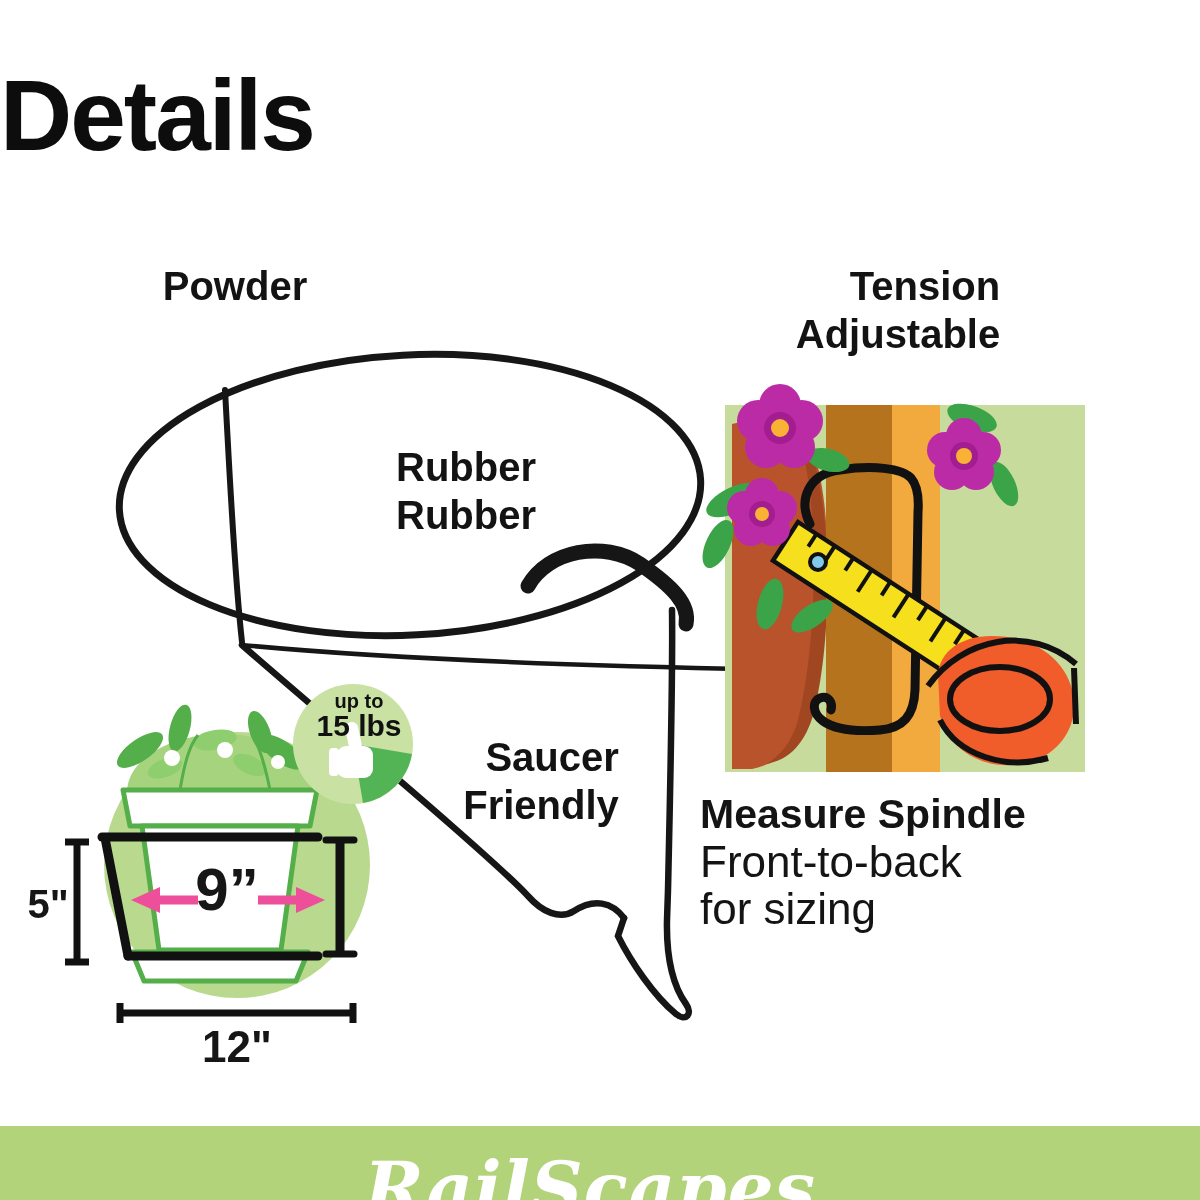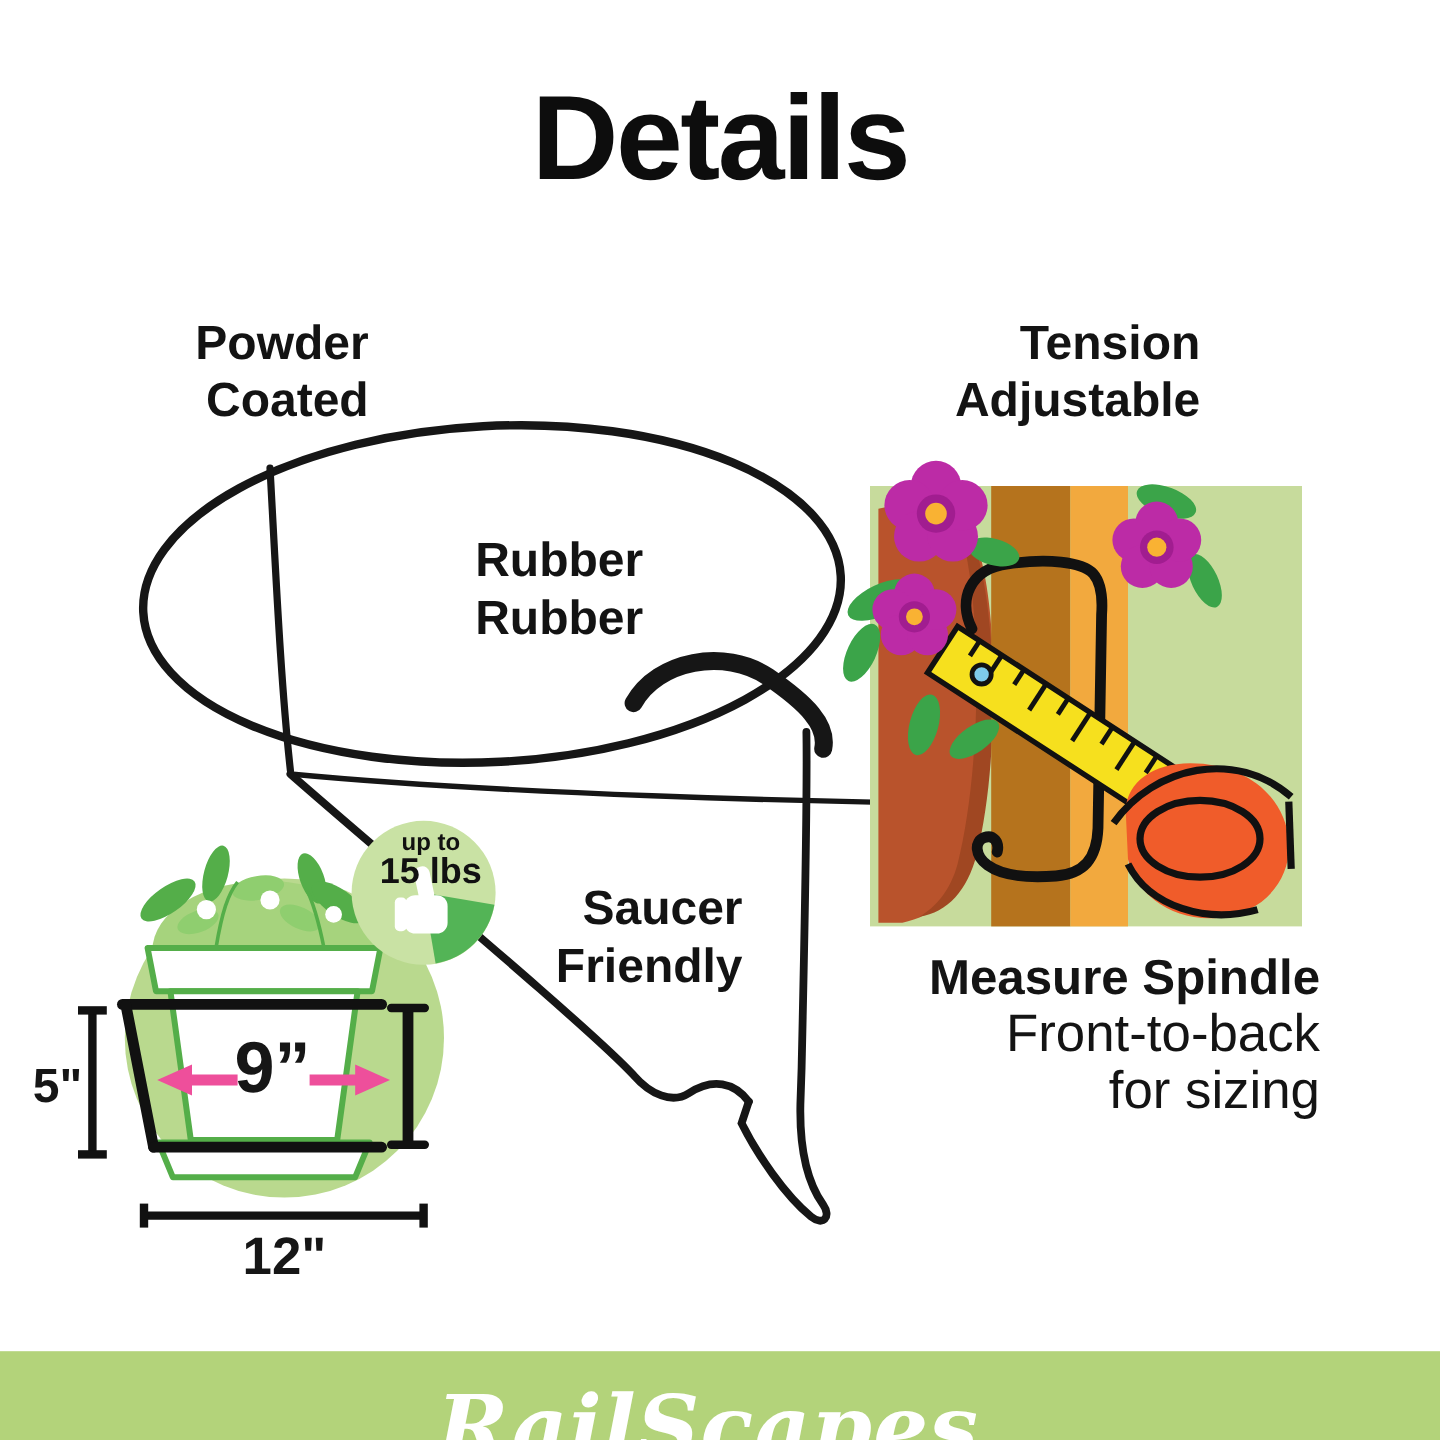--- a/index.html
+++ b/index.html
@@ -1,44 +1,43 @@
 <!DOCTYPE html>
 <html><head>
 <meta charset="utf-8">
 <style>
   html,body{margin:0;padding:0;background:#ffffff;}
   .stage{position:relative;width:1200px;height:1200px;background:#fff;overflow:hidden;
          font-family:"Liberation Sans","DejaVu Sans",sans-serif;color:#141414;}
-  .title{position:absolute;left:0;top:58px;width:1200px;margin:0;text-align:center;
+  .title{position:absolute;left:0;top:58px;width:1200px;margin:0;
          font-size:100px;font-weight:bold;letter-spacing:-2px;color:#0d0d0d;}
   .feature{position:absolute;transform:translateX(-50%);text-align:right;
            font-size:40px;font-weight:bold;line-height:48px;color:#131313;}
   .fl{display:block;}
-  .ms-block{position:absolute;left:700px;top:791px;width:400px;text-align:right;line-height:47px;}
+  .ms-block{position:absolute;left:700px;top:791px;width:400px;text-align:left;line-height:47px;}
   .ms-title{font-size:41px;font-weight:bold;}
   .ms-line{font-size:44px;font-weight:normal;}
   .layer{position:absolute;}
   .banner{position:absolute;left:0;top:1098px;width:1200px;height:124px;background:#b3d37a;margin-top:28px;}
   .logo{position:relative;width:100%;height:100%;display:flex;align-items:center;justify-content:center;
         font-family:"DejaVu Serif","Liberation Serif",serif;font-style:italic;font-weight:bold;
         font-size:72px;color:#ffffff;letter-spacing:1px;}
   .tm{font-size:15px;font-style:normal;margin-left:4px;align-self:flex-end;margin-bottom:14px;
       font-family:"Liberation Sans",sans-serif;}
   svg text{font-family:"Liberation Sans","DejaVu Sans",sans-serif;}
 </style>
 </head>
 <body>
 
 <div class="stage">
 
   <h1 class="title">Details</h1>
 
   <div class="feature" style="left:235px;top:262px;">
     <span class="fl">Powder</span>
-    <span class="fl">Coated</span>
   </div>
   <div class="feature" style="left:898px;top:262px;">
     <span class="fl">Tension</span>
     <span class="fl">Adjustable</span>
   </div>
   <div class="feature" style="left:466px;top:443px;">
     <span class="fl">Rubber</span>
     <span class="fl">Rubber</span>
   </div>
   <div class="feature" style="left:541px;top:733px;">

